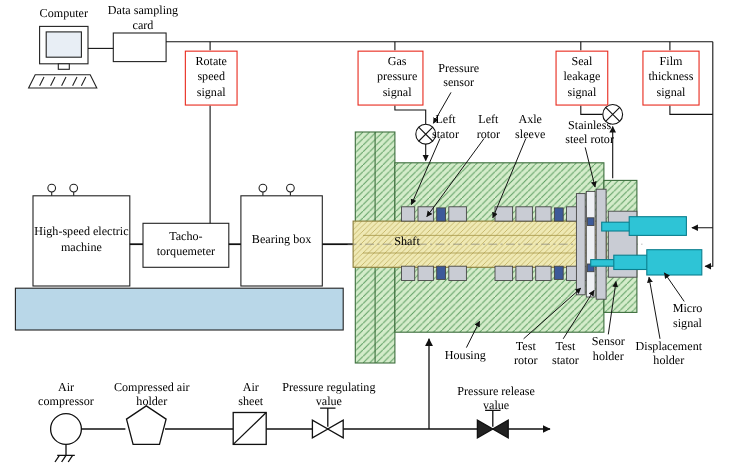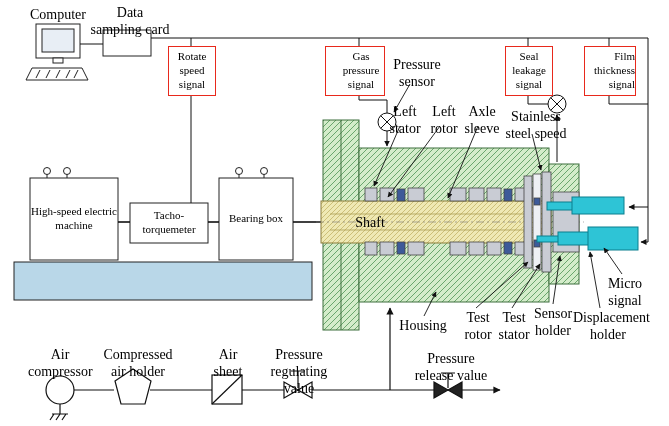--- a/index.html
+++ b/index.html
@@ -1,19 +1,19 @@
 <!DOCTYPE html>
 <html><head>
 <meta charset="utf-8">
 <style>
   html,body{margin:0;padding:0;background:#ffffff;}
   #canvas{position:relative;width:669px;height:426px;background:#ffffff;overflow:hidden;
           font-family:"Liberation Serif", serif;}
   svg{position:absolute;left:0;top:0;}
-  .lbl{position:absolute;font-size:14px;line-height:1.22;text-align:center;color:#000;}
+  .lbl{position:absolute;font-size:11px;line-height:1.22;text-align:center;color:#000;}
   .flexlbl{position:absolute;display:flex;align-items:center;justify-content:center;
            font-size:11px;line-height:1.25;text-align:center;color:#000;}
   .sigbox{position:absolute;display:flex;align-items:center;justify-content:center;
           border:1.3px solid #e8291c;background:#ffffff;font-size:11px;line-height:1.25;
           text-align:center;color:#000;}
 </style>
 </head>
 <body>
 
 <div id="canvas">
@@ -187,29 +187,29 @@
 
   <div class="sigbox" style="left:168px;top:46px;width:46px;height:48px;">
     <span>Rotate speed signal</span>
   </div>
   <div class="sigbox" style="left:325px;top:46px;width:46px;height:48px;padding-left:12px;">
     <span>Gas pressure signal</span>
   </div>
   <div class="sigbox" style="left:505px;top:46px;width:46px;height:48px;">
     <span>Seal leakage signal</span>
   </div>
-  <div class="sigbox" style="left:584px;top:46px;width:50px;height:48px;text-align:right;">
+  <div class="sigbox" style="left:584px;top:46px;width:50px;height:48px;">
     <span>Film thickness signal</span>
   </div>
 
   <div class="lbl" style="left:390px;top:56px;width:54px;">Pressure sensor</div>
   <div class="lbl" style="left:386px;top:103px;width:38px;">Left stator</div>
   <div class="lbl" style="left:427px;top:103px;width:34px;">Left rotor</div>
   <div class="lbl" style="left:461px;top:103px;width:42px;">Axle sleeve</div>
-  <div class="lbl" style="left:505px;top:108px;width:62px;">Stainless steel speed</div>
+  <div class="lbl" style="left:505px;top:108px;width:62px;">Stainless steel rotor</div>
 
   <div class="flexlbl" style="left:30px;top:178px;width:88px;height:82px;">High-speed electric machine</div>
   <div class="flexlbl" style="left:130px;top:203px;width:78px;height:40px;">Tacho-torquemeter</div>
   <div class="flexlbl" style="left:219px;top:178px;width:74px;height:82px;">Bearing box</div>
 
   <div class="lbl" style="left:349px;top:214px;width:42px;">Shaft</div>
 
   <div class="lbl" style="left:397px;top:317px;width:52px;">Housing</div>
   <div class="lbl" style="left:463px;top:309px;width:30px;">Test rotor</div>
   <div class="lbl" style="left:497px;top:309px;width:34px;">Test stator</div>

